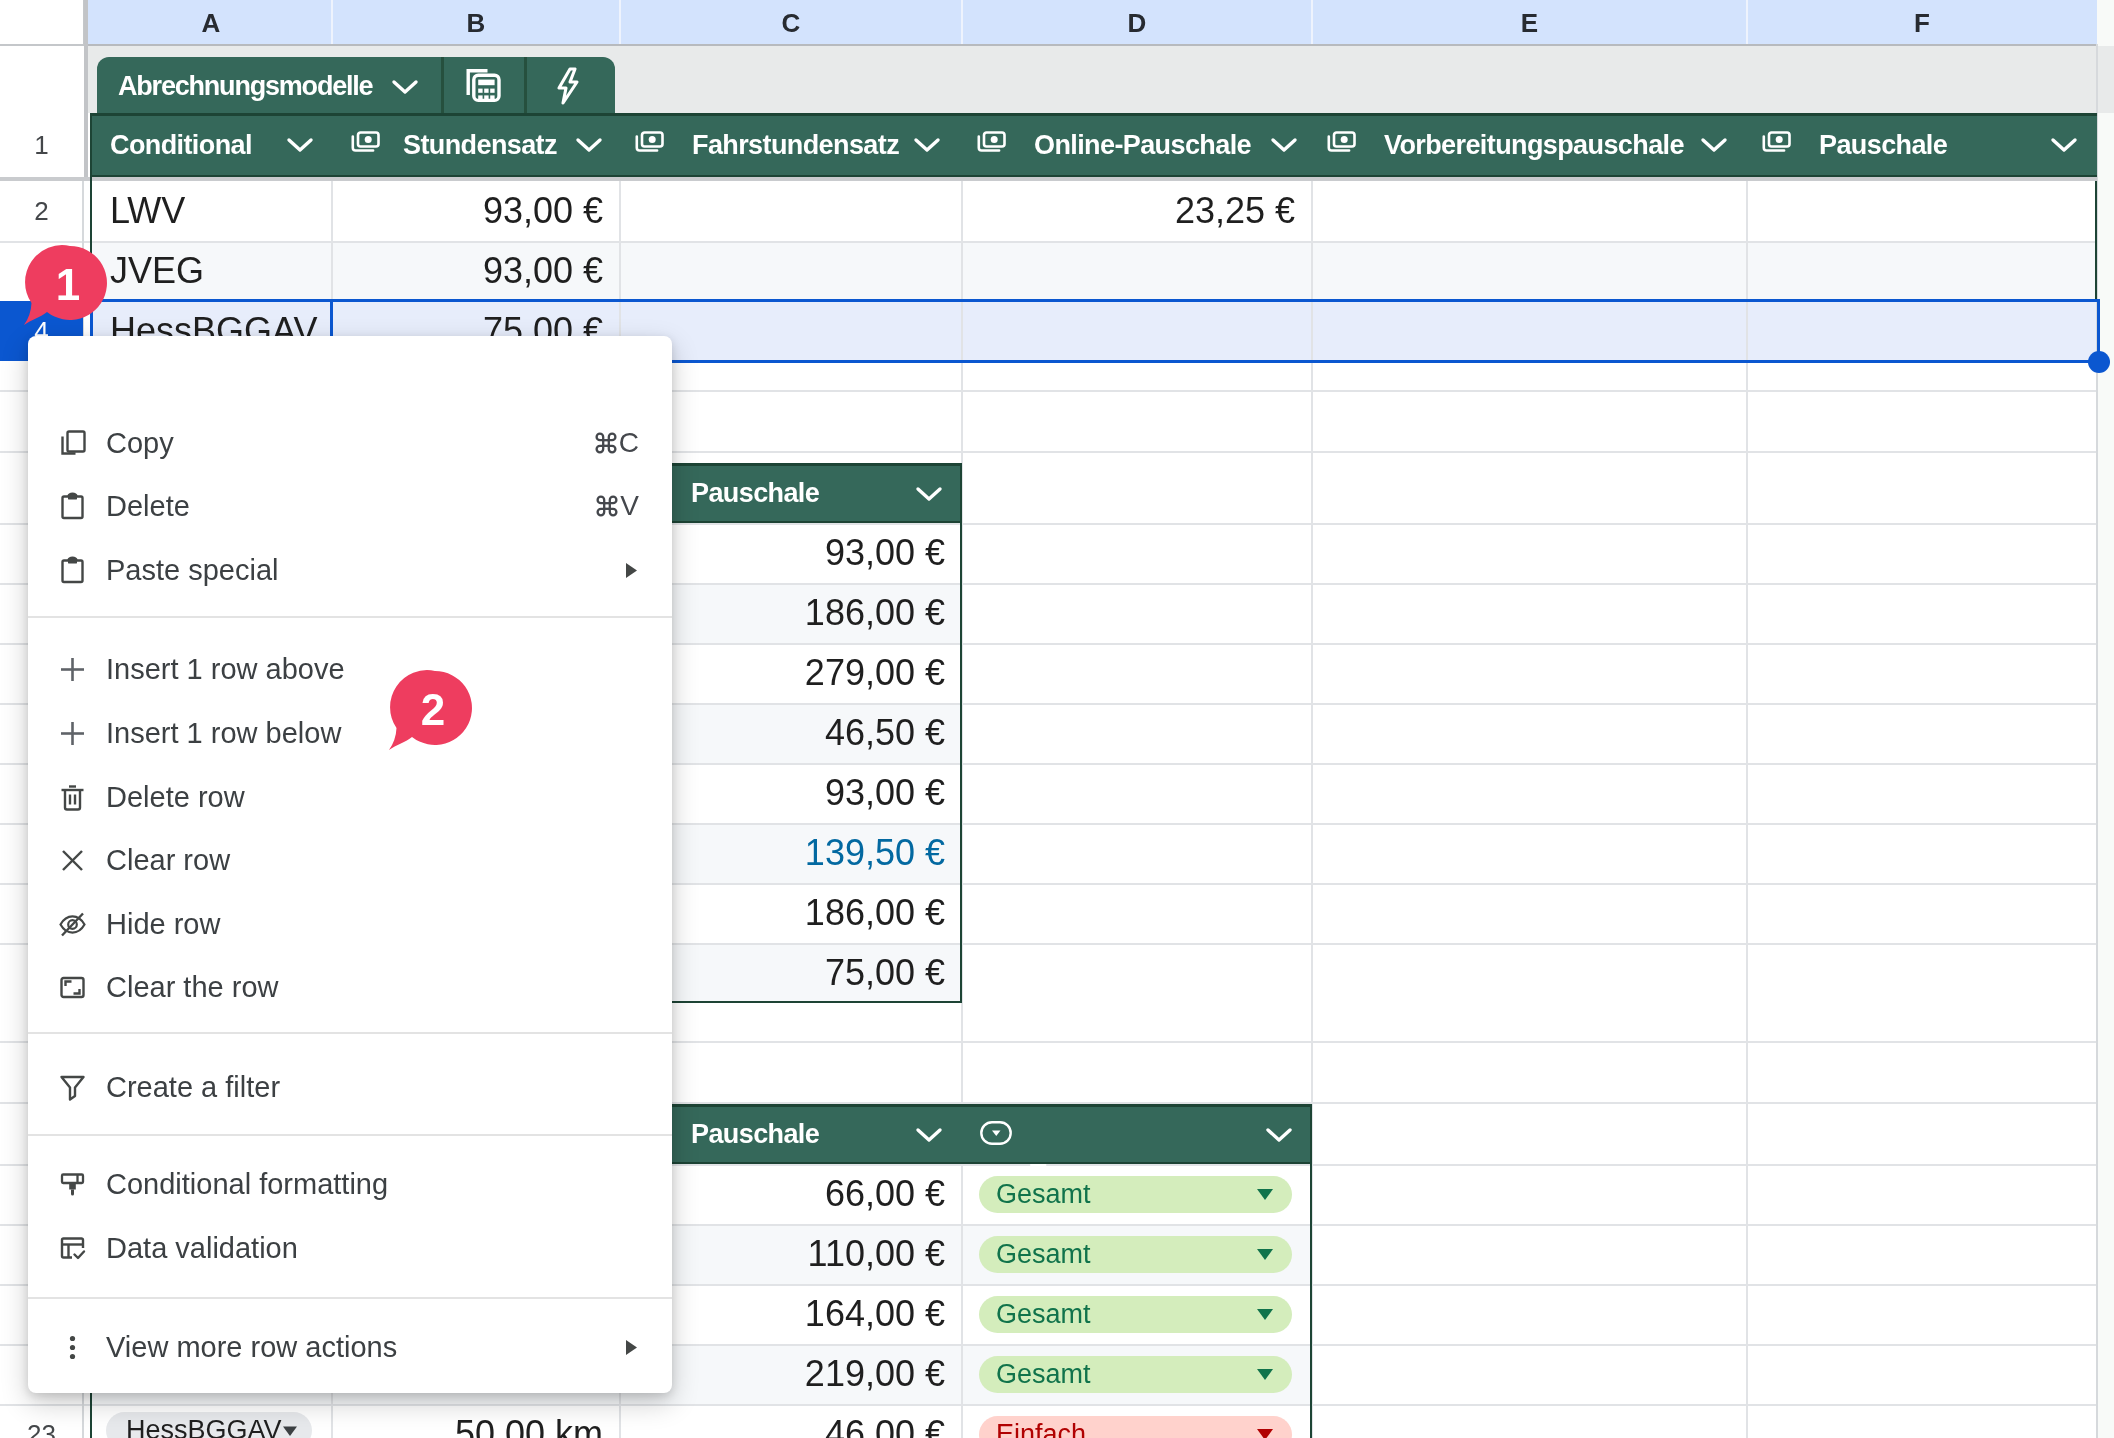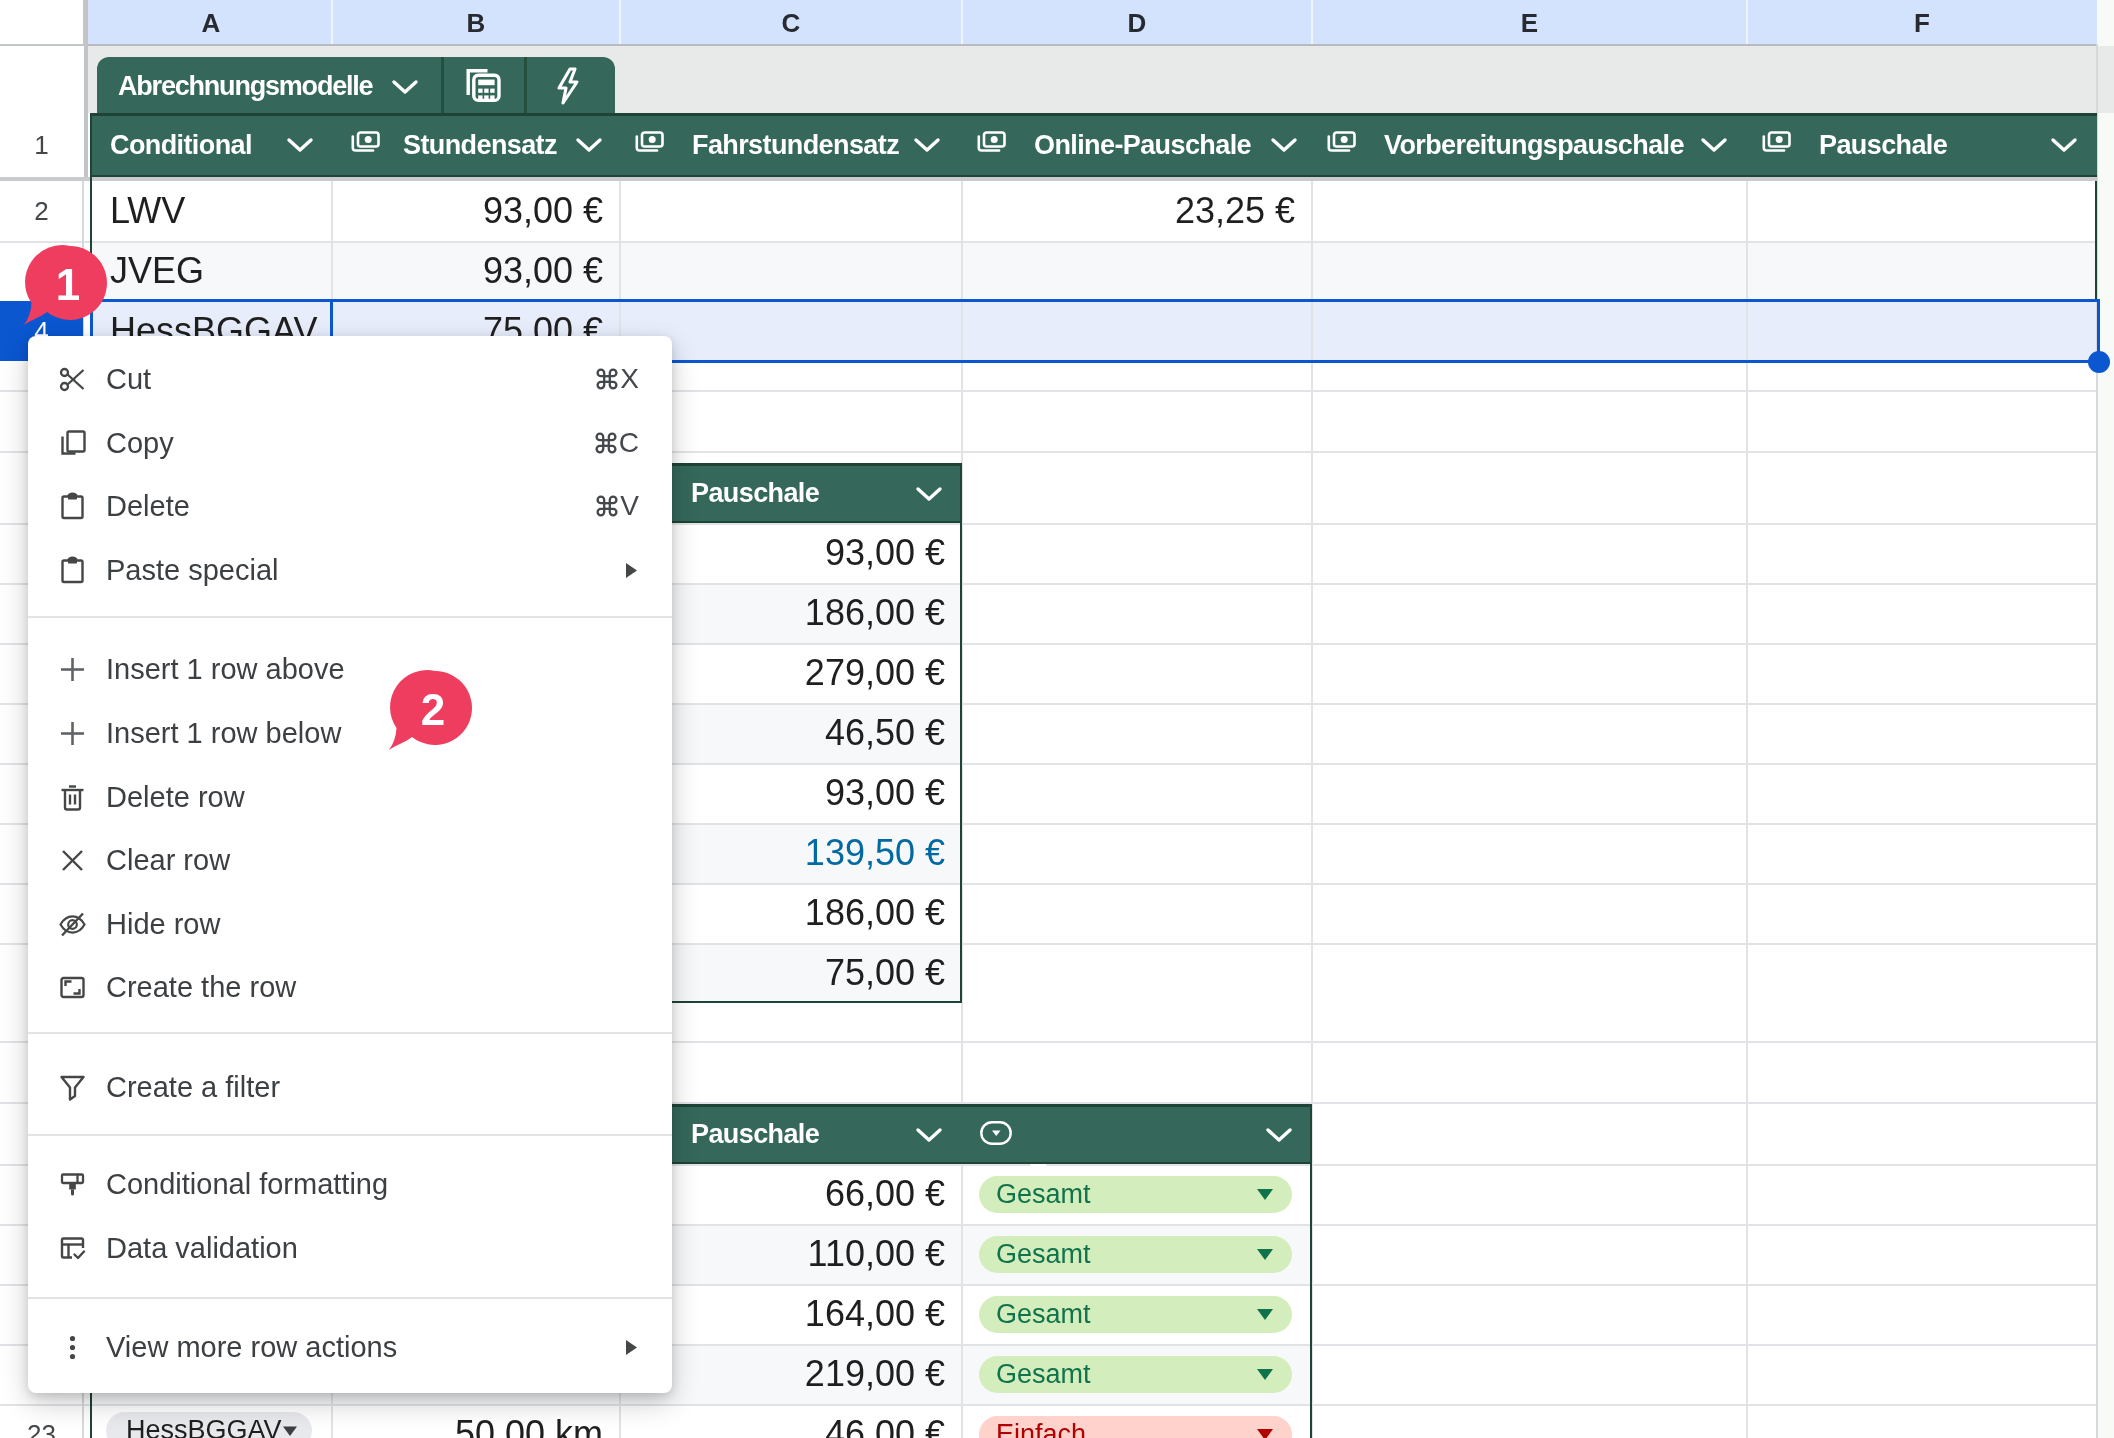--- a/index.html
+++ b/index.html
@@ -249,39 +249,20 @@
 <div id="selection">
   <div class="abs" style="left:90px;top:299px;width:2010px;height:3px;background:#0b57d0;"></div>
   <div class="abs" style="left:90px;top:360px;width:2010px;height:3px;background:#0b57d0;"></div>
   <div class="abs" style="left:90px;top:299px;width:3px;height:64px;background:#0b57d0;"></div>
   <div class="abs" style="left:2097px;top:299px;width:3px;height:64px;background:#0b57d0;"></div>
   <div class="abs" style="left:2088px;top:351px;width:22px;height:22px;background:#0b57d0;border-radius:50%;"></div>
   <div class="abs" style="left:330px;top:301px;width:3px;height:60px;background:#0b57d0;"></div>
 </div>
 
 <div class="abs" id="menu" style="left:28px;top:336px;width:644px;height:1057px;background:#fff;border-radius:8px;box-shadow:0 10px 28px rgba(0,0,0,0.2),0 3px 10px rgba(0,0,0,0.13);">
-  <div class="menuitem" style="top:11px;">
-    <svg class="micon" viewBox="0 0 29 29">
-        <g stroke="#444746" stroke-width="2.3" fill="none">
-          <circle cx="6.5" cy="7.5" r="3.5"></circle>
-          <circle cx="6.5" cy="21.5" r="3.5"></circle>
-          <line x1="9.5" y1="9.5" x2="25.5" y2="24"></line>
-          <line x1="25.5" y1="5" x2="9.5" y2="19.5"></line>
-        </g>
-        <circle cx="15.8" cy="14.5" r="1.4" fill="#444746"></circle>
-      </svg>
-    <div class="mtext">Cut</div>
-      <div class="mshort"><svg class="cmdk" width="22" height="22" viewBox="0 0 22 22" fill="none" stroke="#44474c" stroke-width="2.3">
-          <path d="M8.2 8.2 V4.9 a3.3 3.3 0 1 0 -3.3 3.3 Z"></path>
-          <path d="M13.8 8.2 H17.1 a3.3 3.3 0 1 0 -3.3 -3.3 Z"></path>
-          <path d="M8.2 13.8 H4.9 a3.3 3.3 0 1 0 3.3 3.3 Z"></path>
-          <path d="M13.8 13.8 V17.1 a3.3 3.3 0 1 0 3.3 -3.3 Z"></path>
-          <rect x="8.2" y="8.2" width="5.6" height="5.6"></rect>
-        </svg>X</div>
-  </div>
   <div class="menuitem" style="top:75px;">
     <svg class="micon" viewBox="0 0 29 29">
         <g stroke="#444746" stroke-width="2.4" fill="none">
           <rect x="9.5" y="2.5" width="17" height="20" rx="1.5"></rect>
           <path d="M4.5 7.5 v17 h13"></path>
         </g>
       </svg>
     <div class="mtext">Copy</div>
       <div class="mshort"><svg class="cmdk" width="22" height="22" viewBox="0 0 22 22" fill="none" stroke="#44474c" stroke-width="2.3">
           <path d="M8.2 8.2 V4.9 a3.3 3.3 0 1 0 -3.3 3.3 Z"></path>
@@ -372,21 +353,21 @@
     <div class="mtext">Hide row</div>
   </div>
   <div class="menuitem" style="top:619px;">
     <svg class="micon" viewBox="0 0 29 29">
         <g stroke="#444746" stroke-width="2.4" fill="none">
           <rect x="3.5" y="5" width="22" height="19" rx="2"></rect>
         </g>
         <path d="M7.5 13 v-4.5 h6" fill="none" stroke="#444746" stroke-width="2.4"></path>
         <path d="M21.5 16 v4.5 h-6" fill="none" stroke="#444746" stroke-width="2.4"></path>
       </svg>
-    <div class="mtext">Create the row</div>
+    <div class="mtext">Clear the row</div>
   </div>
   <div class="msep" style="top:696px;"></div>
   <div class="menuitem" style="top:719px;">
     <svg class="micon" viewBox="0 0 29 29">
         <path d="M3.5 4 h22 L17 14.5 v8.5 l-5 3.5 v-12 Z" fill="none" stroke="#444746" stroke-width="2.4" stroke-linejoin="round"></path>
       </svg>
     <div class="mtext">Create a filter</div>
   </div>
   <div class="msep" style="top:798px;"></div>
   <div class="menuitem" style="top:816px;">

